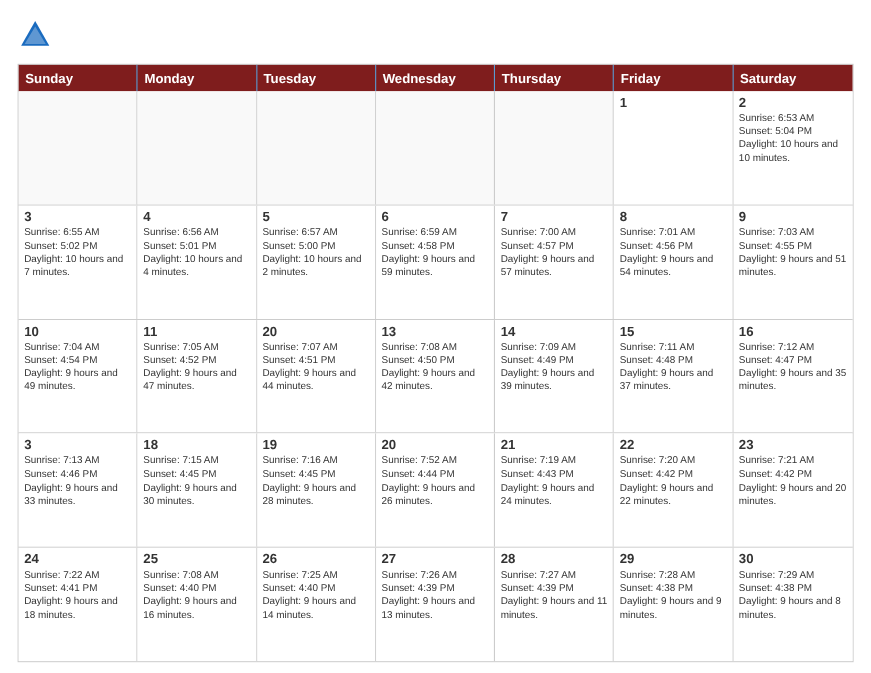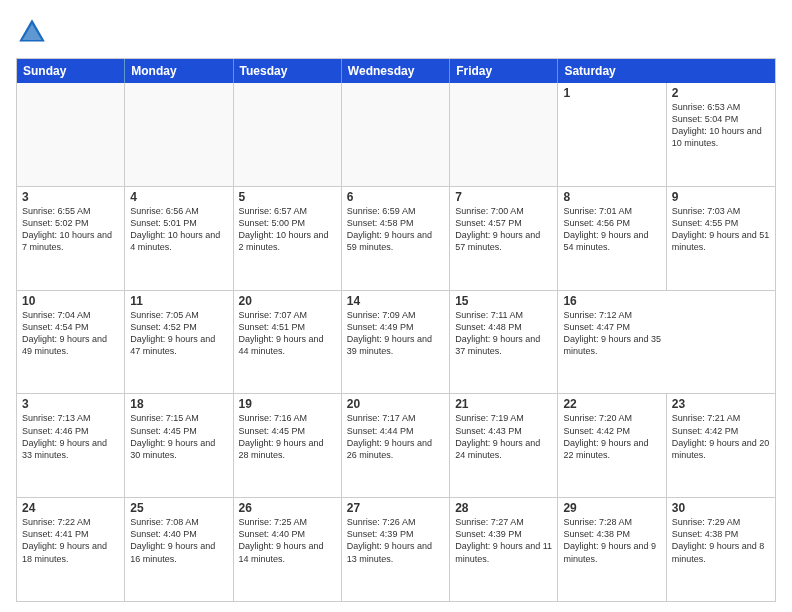--- a/index.html
+++ b/index.html
@@ -54,21 +54,21 @@
     }
     .calendar {
       flex: 1;
       display: flex;
       flex-direction: column;
       border: 1px solid #ccc;
     }
     .cal-header {
       display: grid;
       grid-template-columns: repeat(7, 1fr);
-      background: #1d4ed8;
+      background: #7f1d1d;
     }
     .cal-header-cell {
       color: #fff;
       font-size: 12px;
       font-weight: bold;
       padding: 5px 6px;
       text-align: left;
       border-right: 1px solid #5a9ad0;
     }
     .cal-header-cell:last-child { border-right: none; }
@@ -128,20 +128,21 @@
       <div class="subtitle"></div>
     </div>
   </div>
 
   <div class="calendar">
     <div class="cal-header">
     <div class="cal-header-cell">Sunday</div>
         <div class="cal-header-cell">Monday</div>
         <div class="cal-header-cell">Tuesday</div>
         <div class="cal-header-cell">Wednesday</div>
+        <div class="cal-header-cell">Thursday</div>
         <div class="cal-header-cell">Friday</div>
         <div class="cal-header-cell">Saturday</div>
       </div>
     <div class="cal-body">
     <div class="cal-row">
           <div class="cal-cell empty"></div>
           <div class="cal-cell empty"></div>
           <div class="cal-cell empty"></div>
           <div class="cal-cell empty"></div>
           <div class="cal-cell empty"></div>
@@ -212,20 +213,26 @@
 Sunset: 4:52 PM
 Daylight: 9 hours and 47 minutes.</div>
           </div>
           <div class="cal-cell">
             <div class="day-num">20</div>
             <div class="day-info">Sunrise: 7:07 AM
 Sunset: 4:51 PM
 Daylight: 9 hours and 44 minutes.</div>
           </div>
           <div class="cal-cell">
+            <div class="day-num">13</div>
+            <div class="day-info">Sunrise: 7:08 AM
+Sunset: 4:50 PM
+Daylight: 9 hours and 42 minutes.</div>
+          </div>
+          <div class="cal-cell">
             <div class="day-num">14</div>
             <div class="day-info">Sunrise: 7:09 AM
 Sunset: 4:49 PM
 Daylight: 9 hours and 39 minutes.</div>
           </div>
           <div class="cal-cell">
             <div class="day-num">15</div>
             <div class="day-info">Sunrise: 7:11 AM
 Sunset: 4:48 PM
 Daylight: 9 hours and 37 minutes.</div>
@@ -251,21 +258,21 @@
 Daylight: 9 hours and 30 minutes.</div>
           </div>
           <div class="cal-cell">
             <div class="day-num">19</div>
             <div class="day-info">Sunrise: 7:16 AM
 Sunset: 4:45 PM
 Daylight: 9 hours and 28 minutes.</div>
           </div>
           <div class="cal-cell">
             <div class="day-num">20</div>
-            <div class="day-info">Sunrise: 7:17 AM
+            <div class="day-info">Sunrise: 7:52 AM
 Sunset: 4:44 PM
 Daylight: 9 hours and 26 minutes.</div>
           </div>
           <div class="cal-cell">
             <div class="day-num">21</div>
             <div class="day-info">Sunrise: 7:19 AM
 Sunset: 4:43 PM
 Daylight: 9 hours and 24 minutes.</div>
           </div>
           <div class="cal-cell">

